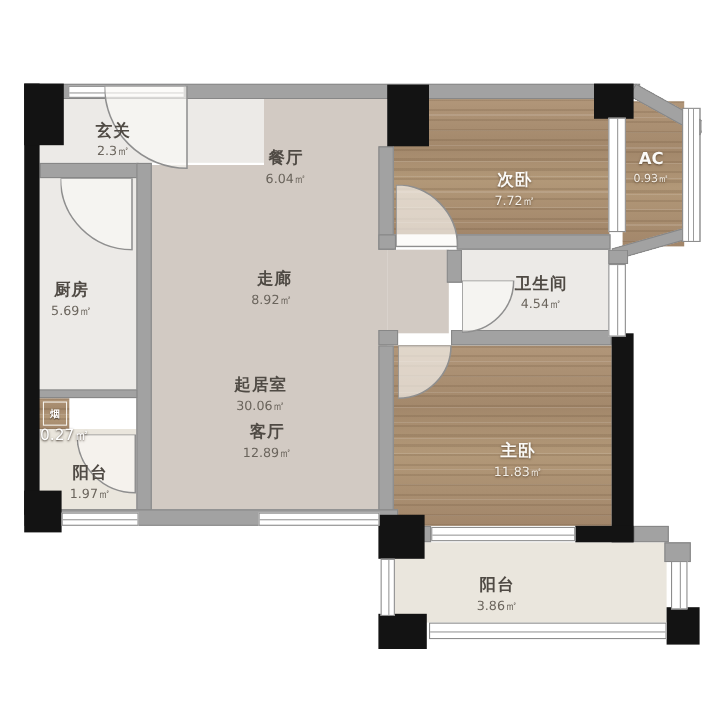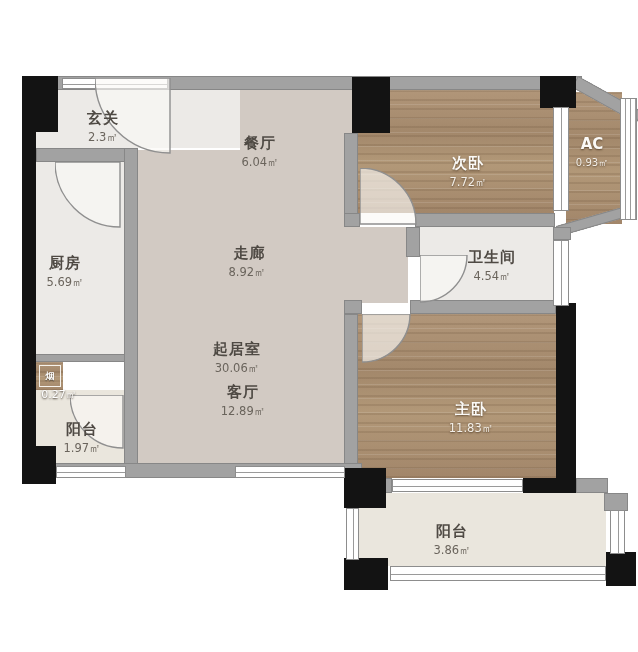--- a/index.html
+++ b/index.html
@@ -31,21 +31,21 @@
     color:#4f4a44;line-height:1.3;white-space:nowrap;}
   .label .nm{font-weight:bold;font-size:15px;letter-spacing:1px;display:block;}
   .label .ar{font-size:11.5px;display:block;margin-top:1px;color:#6a645c;}
   .label.lt{color:#fbfaf7;text-shadow:0 1px 2px rgba(70,50,30,0.75);}
   .label.lt .ar{color:#f3efe8;}
   .label.sm .nm{font-size:15px;letter-spacing:0;}
   .label.sm .ar{font-size:10px;}
   .fluebox{position:absolute;left:39px;top:365px;width:20px;height:20px;border:1px solid #f5f2ec;
     color:#ffffff;font-size:9px;font-weight:bold;display:flex;align-items:center;justify-content:center;
     text-shadow:0 1px 1px rgba(0,0,0,.6);}
-  .fluearea{position:absolute;left:29px;top:387px;width:60px;text-align:center;font-size:11px;
+  .fluearea{position:absolute;left:29px;top:387px;width:60px;text-align:center;font-size:14px;
     color:#ffffff;text-shadow:0 1px 2px rgba(40,30,20,.9);}
 </style>
 </head>
 <body>
 
 <div class="plan">
 
   <div class="floor lightfloor" style="left:36px;top:90px;width:204px;height:58px;"></div>
   <div class="floor main" style="left:240px;top:90px;width:112px;height:140px;"></div>
   <div class="floor main" style="left:138px;top:150px;width:214px;height:313px;"></div>

